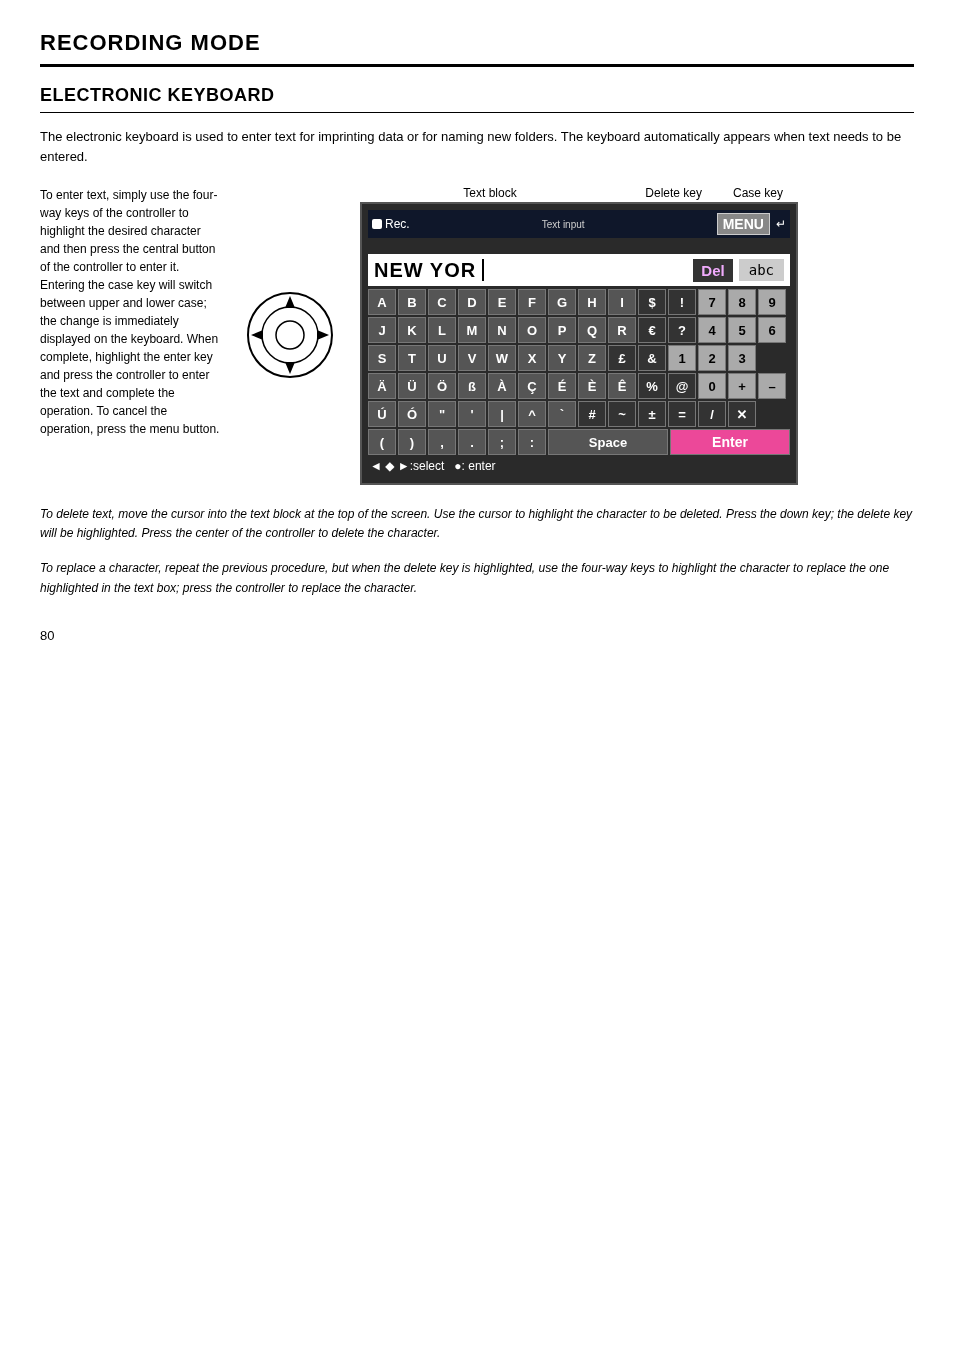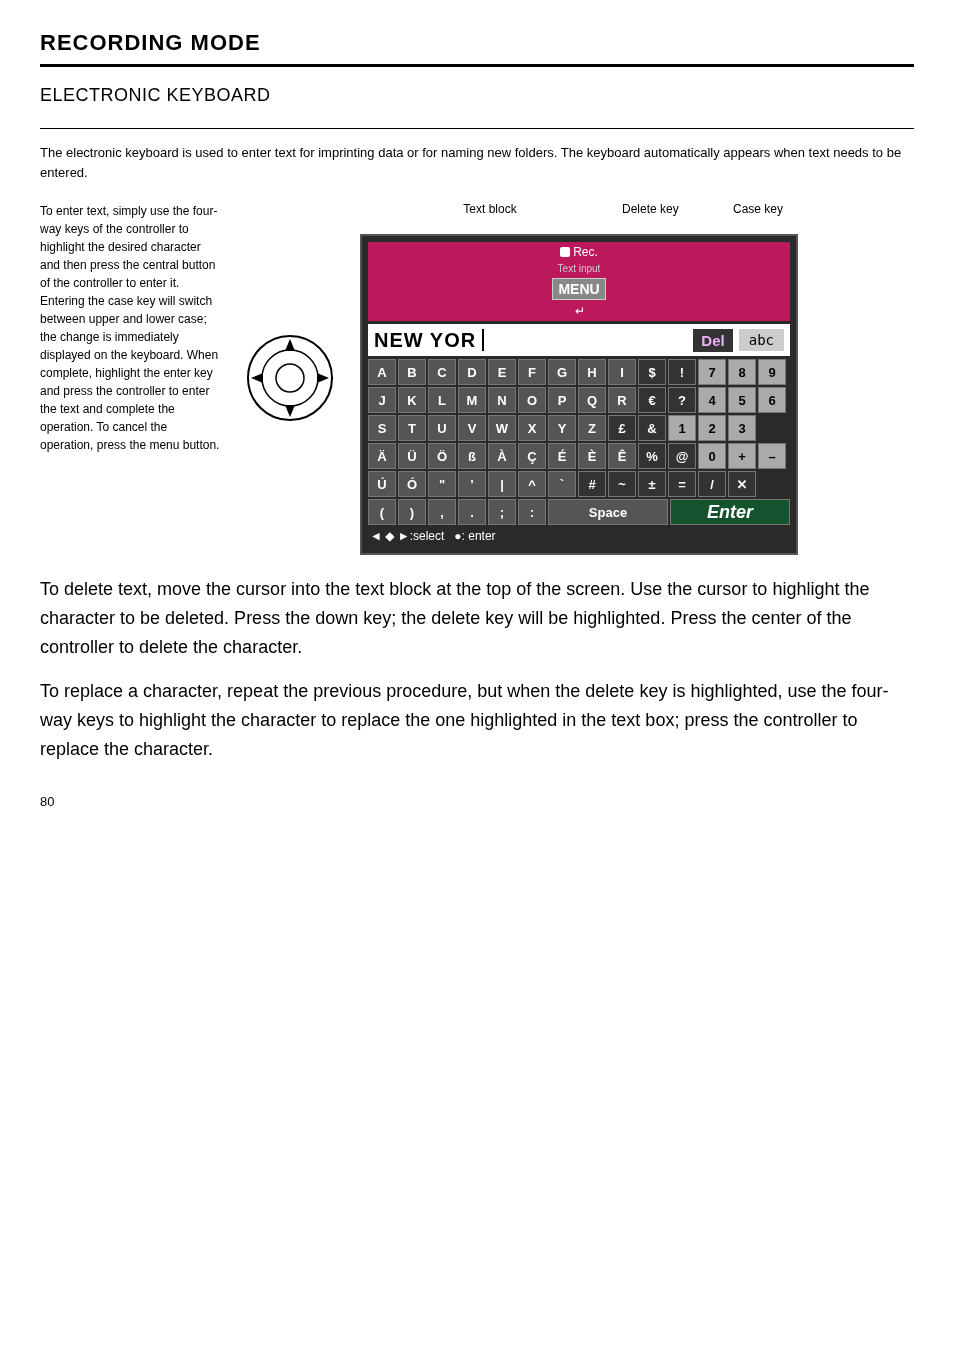--- a/index.html
+++ b/index.html
@@ -17,23 +17,23 @@
       font-size: 22px;
       font-weight: bold;
       border-bottom: 3px solid #000;
       padding-bottom: 8px;
       margin-bottom: 18px;
       letter-spacing: 1px;
     }
 
     .section-title {
       font-size: 18px;
-      font-weight: normal;
+      font-weight: bold;
       border-bottom: 1px solid #000;
-      padding-bottom: 22px;
+      padding-bottom: 6px;
       margin-bottom: 14px;
       letter-spacing: 0.5px;
     }
 
     .intro-text {
       font-size: 13px;
       line-height: 1.5;
       margin-bottom: 20px;
     }
 
@@ -68,25 +68,24 @@
     .keyboard-container {
       border: 2px solid #555;
       background: #2a2a2a;
       padding: 6px;
       font-size: 13px;
     }
 
     .kb-top-row {
       display: flex;
       align-items: center;
-      background: #be185d;
+      background: #0f172a;
       padding: 3px 4px;
-      margin-bottom: 3px;
+      margin-bottom: 16px;
       gap: 4px;
-      flex-direction: column;
     }
 
     .kb-rec-icon {
       color: #fff;
       font-size: 11px;
       display: flex;
       align-items: center;
       gap: 3px;
     }
 
@@ -202,65 +201,65 @@
       padding: 4px 8px;
     }
 
     .kb-key.space-key {
       flex: 2;
       background: #555;
     }
 
     .kb-key.enter-key {
       flex: 2;
-      background: #14532d;
-      font-size: 18px;
-      font-style: italic;
+      background: #ec4899;
+      font-size: 14px;
     }
 
     .kb-bottom-row {
       display: flex;
       align-items: center;
       gap: 10px;
       padding: 4px 2px;
       color: #fff;
       font-size: 12px;
     }
 
     
     .body-para {
-      font-size: 18px;
+      font-size: 12px;
       line-height: 1.6;
       margin-bottom: 16px;
+      font-style: italic;
     }
 
     .page-num {
       margin-top: 30px;
       font-size: 13px;
     }
 
     
     .kb-wrapper {
       position: relative;
     }
 
     .annotations-bar {
       display: flex;
       font-size: 12px;
       gap: 16px;
-      margin-bottom: 18px;
+      margin-bottom: 2px;
       padding-left: 30px;
     }
 
     .ann-text-block {
       flex: 0 0 200px;
       text-align: center;
     }
     .ann-spacer { flex: 1; }
-    .ann-delete { flex: 0 0 80px; text-align: left; }
+    .ann-delete { flex: 0 0 80px; text-align: right; }
     .ann-case { flex: 0 0 80px; text-align: center; }
 
     .enter-key-label {
       font-size: 12px;
       text-align: right;
       margin-top: 3px;
       padding-right: 5px;
     }
   </style>
 </head>

